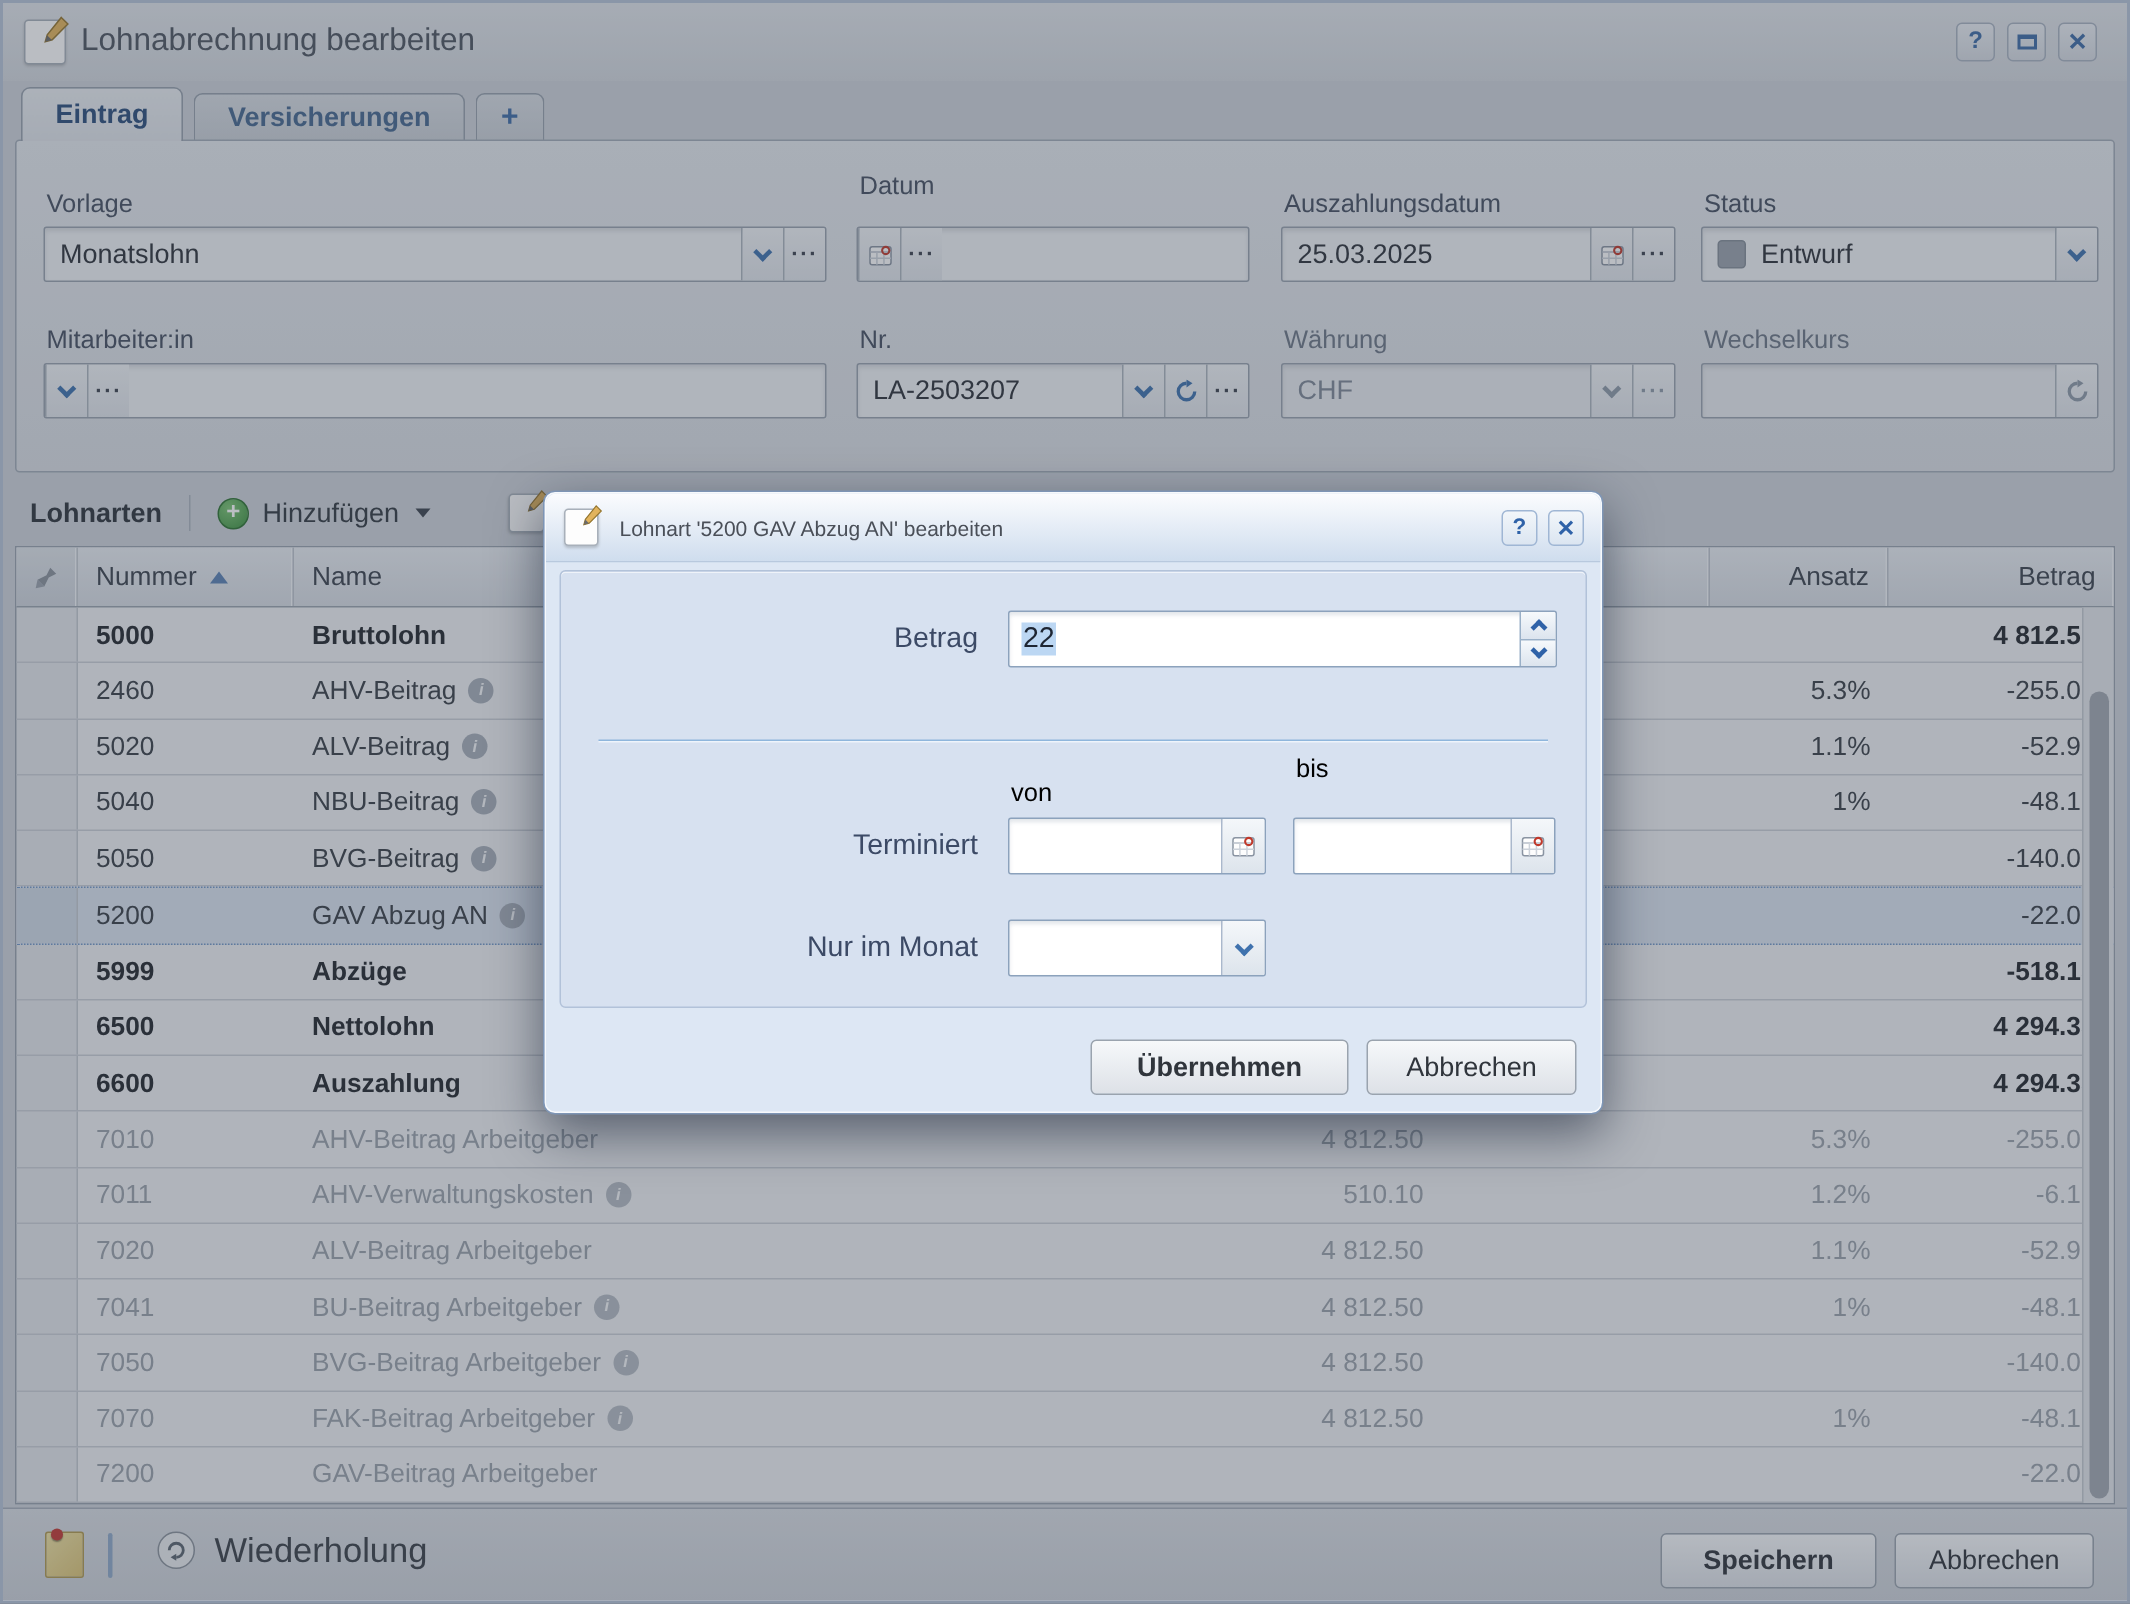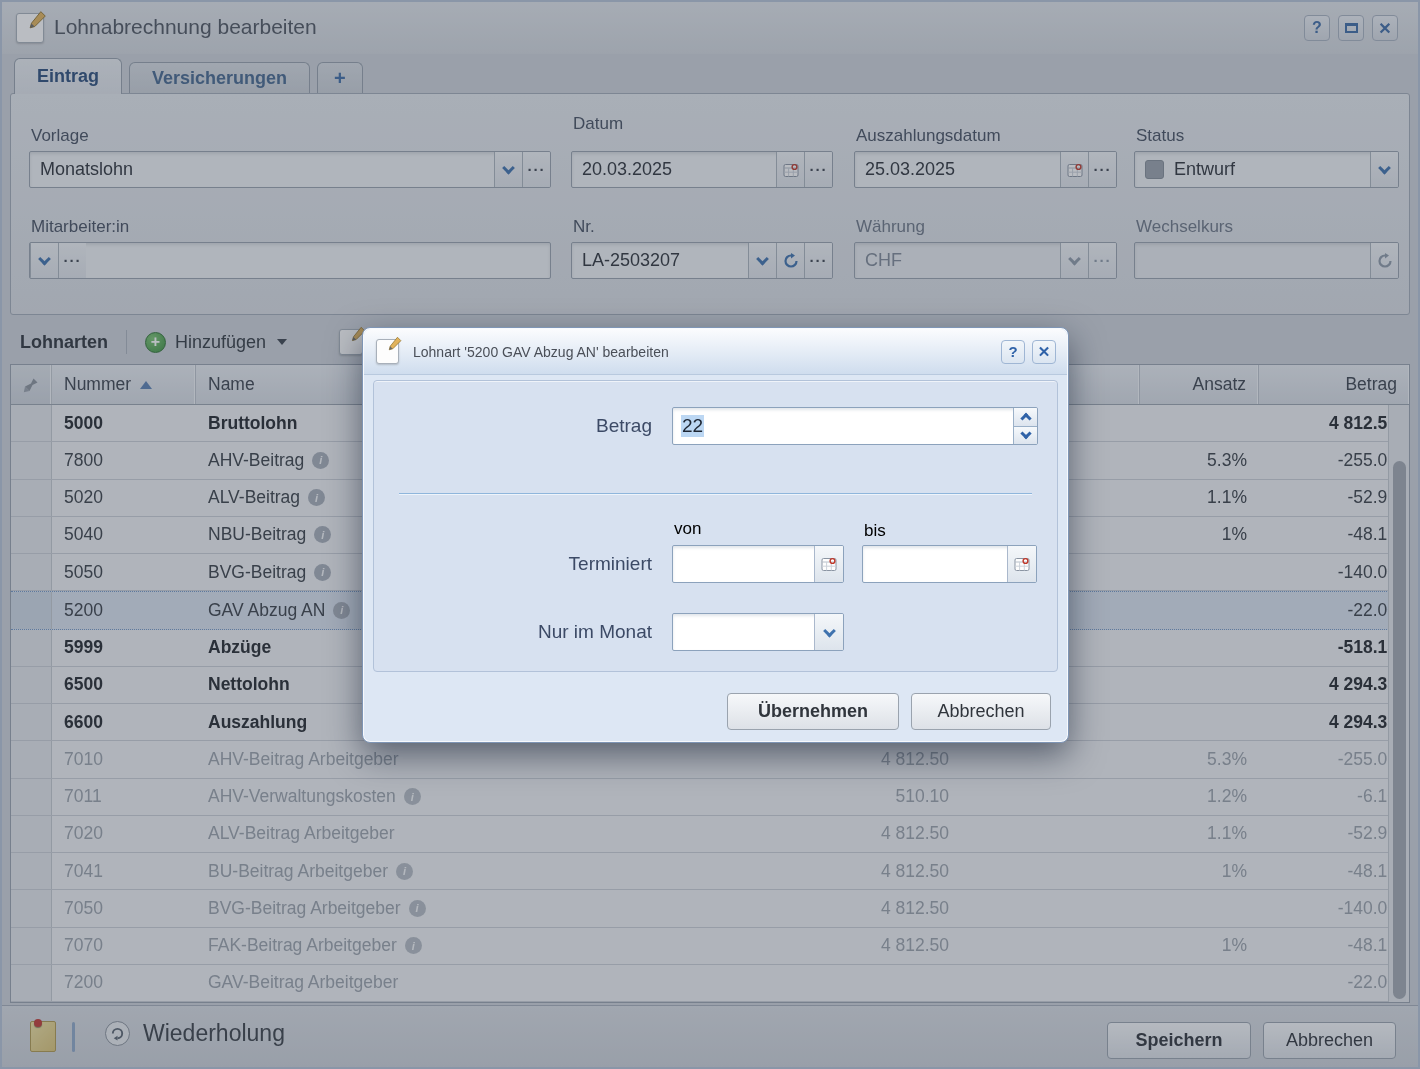--- a/index.html
+++ b/index.html
@@ -203,21 +203,20 @@
       <span class="adorn">
           <span class="chv"></span>
         </span>
       <span class="adorn">
           <span class="dots">···</span>
         </span>
     </div>
 
     <span class="flabel" style="left:562px;top:20px">Datum</span>
     <div class="ctl" style="left:560px;top:57px;width:262px">
-      <span class="val">20.03.2025</span>
       <span class="adorn">
         <svg width="16" height="16" viewBox="0 0 16 16">
             <rect x="1" y="2.5" width="14" height="12" rx="1.5" fill="#fdfdfd" stroke="#8a94a2"></rect>
             <line x1="1" y1="6" x2="15" y2="6" stroke="#b6bec8"></line>
             <line x1="5.6" y1="6" x2="5.6" y2="14.5" stroke="#ccd2da"></line>
             <line x1="10.3" y1="6" x2="10.3" y2="14.5" stroke="#ccd2da"></line>
             <line x1="1" y1="10.2" x2="15" y2="10.2" stroke="#ccd2da"></line>
             <circle cx="11.5" cy="5" r="2.4" fill="none" stroke="#c0392b" stroke-width="1.4"></circle>
           </svg>
       </span>
@@ -360,21 +359,21 @@
           <div class="cell c2">
             <span>Bruttolohn</span>
           </div>
           <div class="cell c3"></div>
           <div class="cell c4"></div>
           <div class="cell c5"></div>
           <div class="cell c6">4 812.50</div>
         </div>
         <div class="row">
           <div class="cell c0"></div>
-          <div class="cell c1">7800</div>
+          <div class="cell c1">2460</div>
           <div class="cell c2">
             <span>AHV-Beitrag</span>
             <span class="info-badge">i</span>
           </div>
           <div class="cell c3"></div>
           <div class="cell c4"></div>
           <div class="cell c5">5.3%</div>
           <div class="cell c6">-255.05</div>
         </div>
         <div class="row">
@@ -589,21 +588,21 @@
             </span>
           <span class="spin">
               <span class="chv-dn"></span>
             </span>
         </span>
       </div>
 
       <div class="dlg-sep"></div>
 
       <span class="dlg-sub" style="left:300px;top:138px">von</span>
-      <span class="dlg-sub" style="left:490px;top:140px">bis</span>
+      <span class="dlg-sub" style="left:490px;top:122px">bis</span>
       <span class="dlg-label" style="top:172px">Terminiert</span>
       <div class="wbox" style="left:298px;top:164px;width:172px;height:38px">
         <span class="val"></span>
         <span class="adorn2">
           <svg width="16" height="16" viewBox="0 0 16 16">
               <rect x="1" y="2.5" width="14" height="12" rx="1.5" fill="#fdfdfd" stroke="#8a94a2"></rect>
               <line x1="1" y1="6" x2="15" y2="6" stroke="#b6bec8"></line>
               <line x1="5.6" y1="6" x2="5.6" y2="14.5" stroke="#ccd2da"></line>
               <line x1="10.3" y1="6" x2="10.3" y2="14.5" stroke="#ccd2da"></line>
               <line x1="1" y1="10.2" x2="15" y2="10.2" stroke="#ccd2da"></line>

